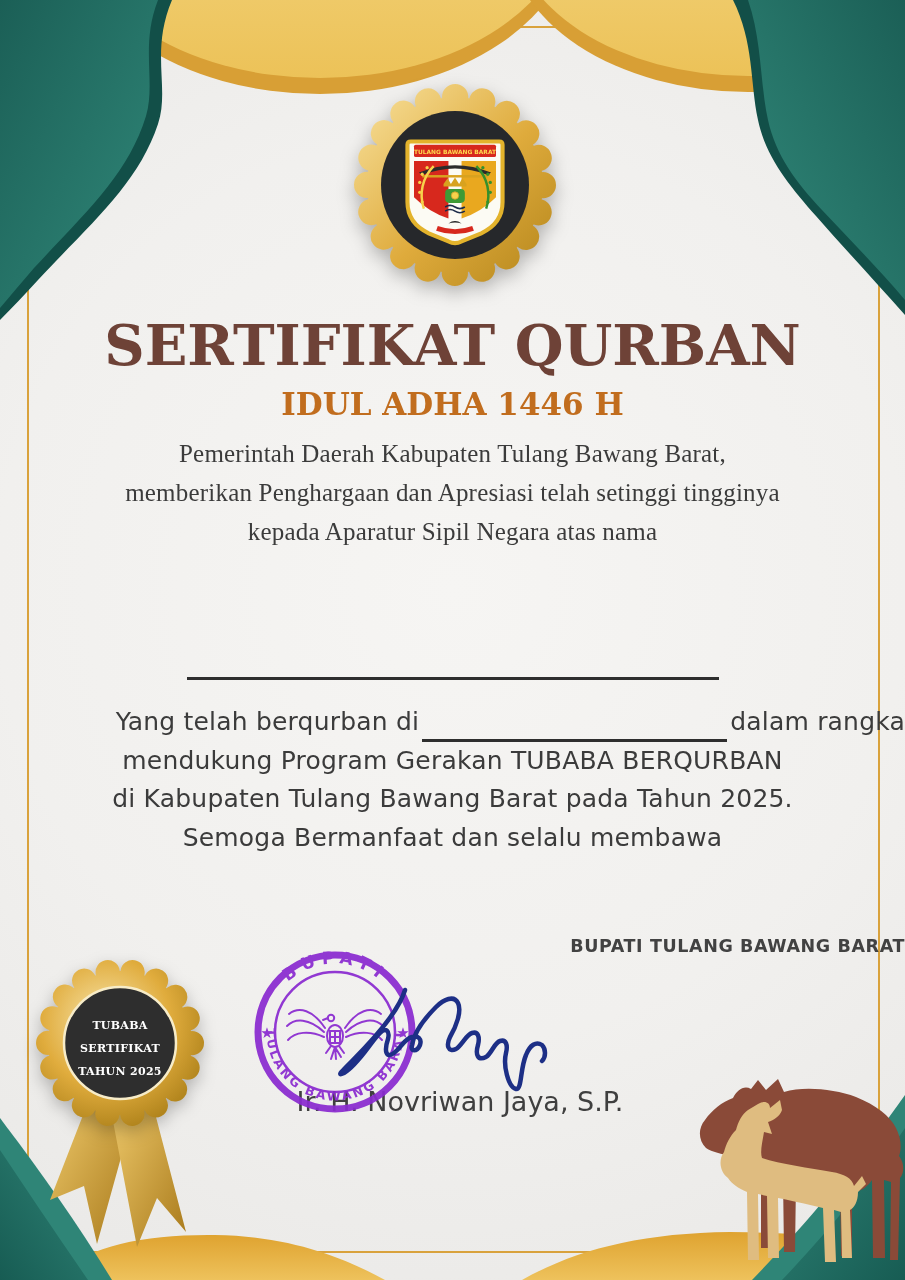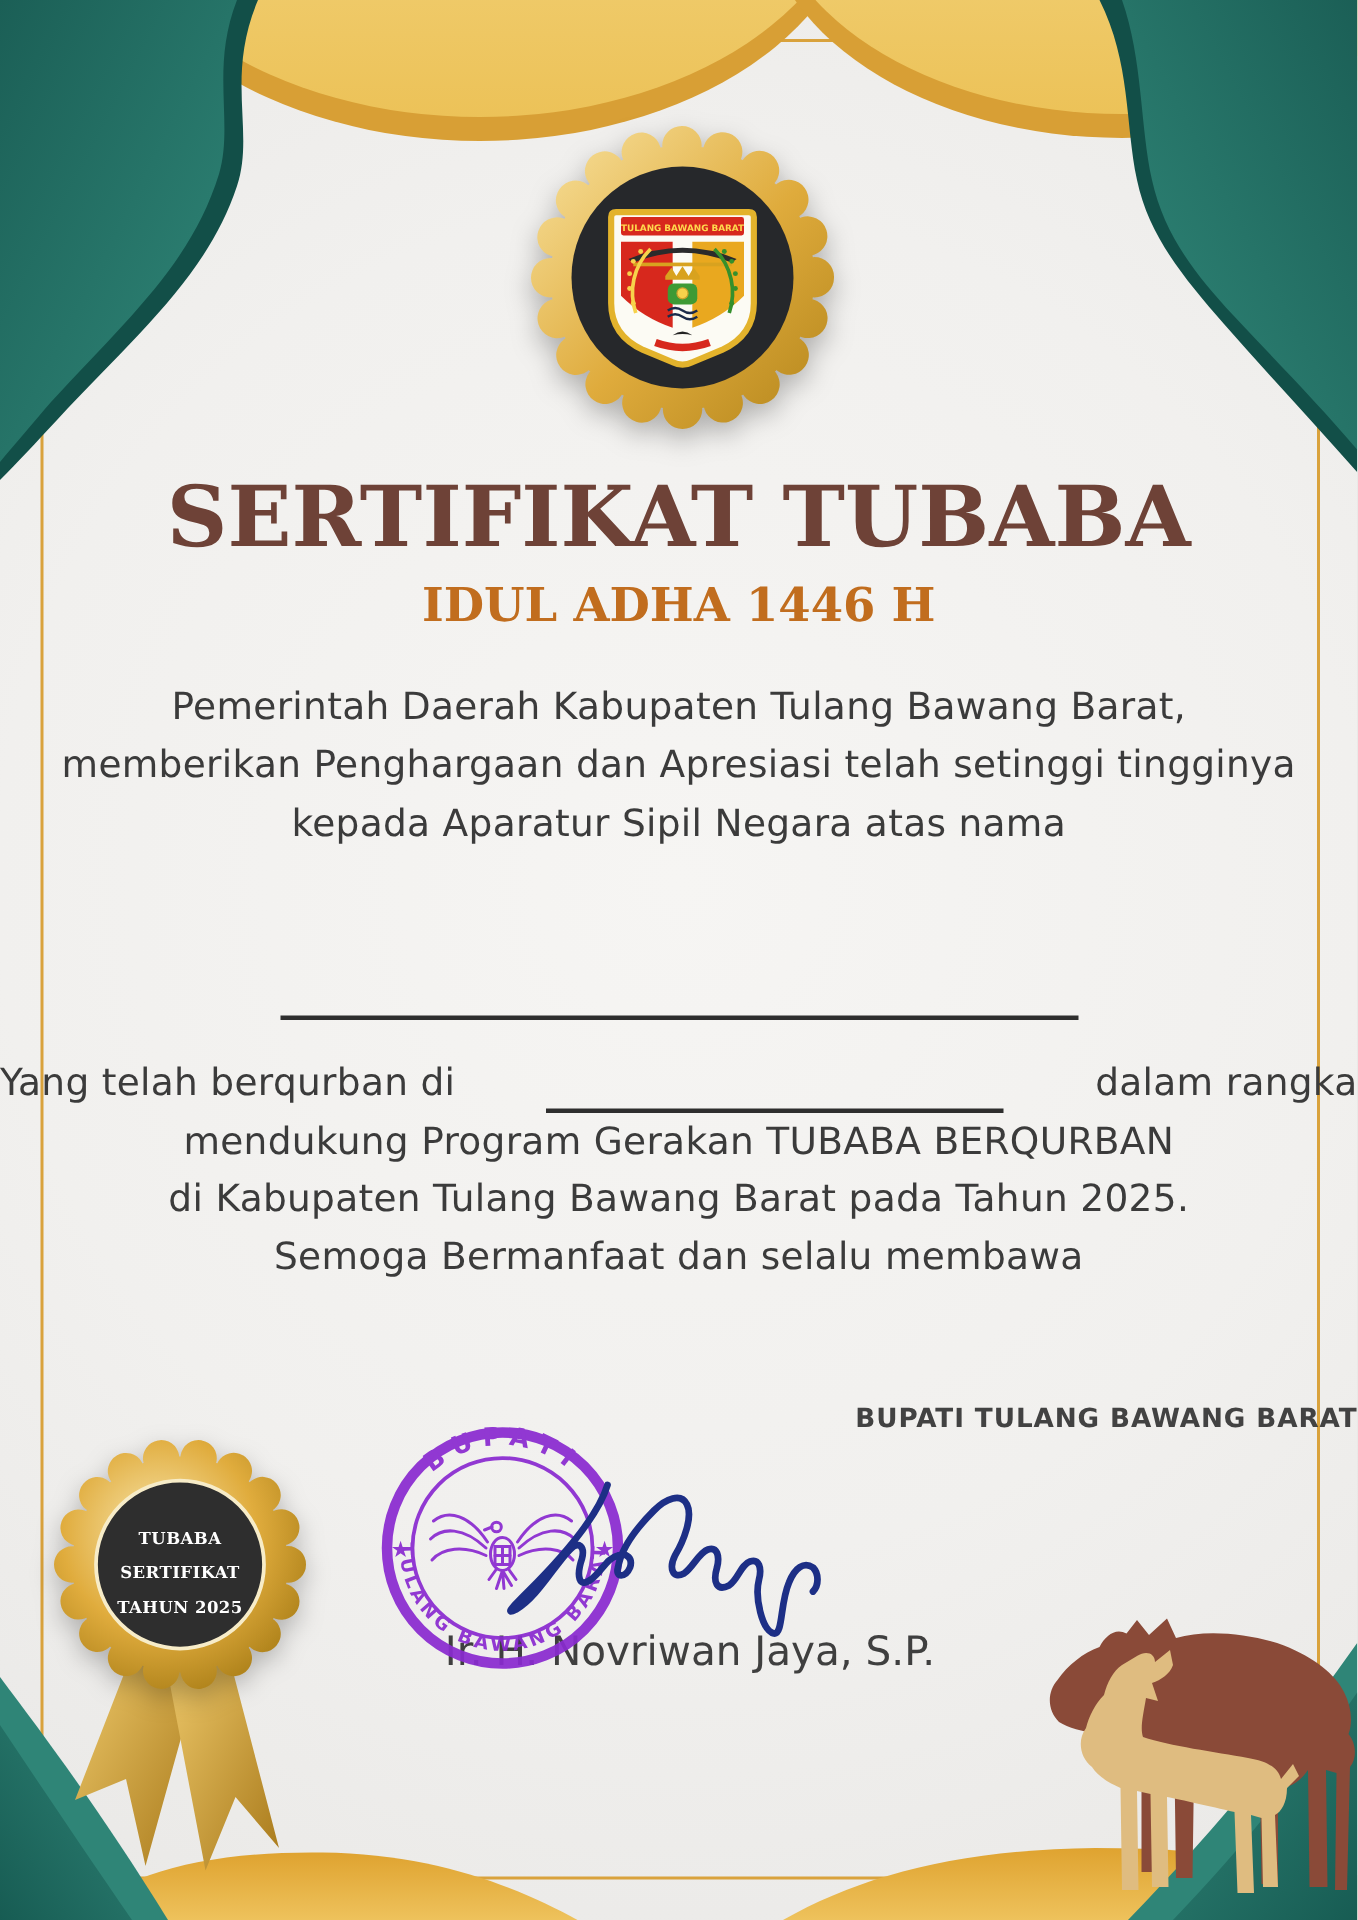--- a/index.html
+++ b/index.html
@@ -10,27 +10,27 @@
          border:2px solid #d9a23c;}
   svg.decor{position:absolute;left:0;top:0;width:905px;height:1280px;}
   svg.medallion{position:absolute;left:350px;top:80px;width:210px;height:210px;
                 filter:drop-shadow(0 7px 9px rgba(0,0,0,.28));}
   .title{position:absolute;left:0;top:312px;width:905px;text-align:center;
          font-family:"DejaVu Serif","Liberation Serif",serif;font-weight:700;
          font-size:56px;color:#6e4237;letter-spacing:0;}
   .subtitle{position:absolute;left:0;top:386px;width:905px;text-align:center;
             font-family:"DejaVu Serif","Liberation Serif",serif;font-weight:700;
             font-size:31px;color:#c16d1e;}
-  .intro{position:absolute;left:0;top:451px;width:905px;text-align:center;
-         font-size:25px;line-height:39px;color:#3b3b3b;font-weight:500;letter-spacing:.2px;}
+  .intro{position:absolute;left:0;top:434px;width:905px;text-align:center;
+         font-size:25px;line-height:39px;color:#3b3b3b;font-weight:500;letter-spacing:.2px;font-family:Liberation Serif, serif;}
   .name-line{position:absolute;left:187px;top:647px;width:532px;height:30px;
              border-bottom:3px solid #2e2e2e;}
   .bodytext{position:absolute;left:0;top:703px;width:905px;text-align:center;
             font-size:25px;line-height:38.5px;color:#3b3b3b;font-weight:500;letter-spacing:.2px;}
-  .line1{display:flex;justify-content:space-between;align-items:flex-end;}
+  .line1{display:flex;justify-content:flex-end;align-items:flex-end;}
   .blank{display:inline-block;width:305px;border-bottom:3px solid #2e2e2e;height:1.1em;margin:0 3px;}
   .office{position:absolute;left:0;top:936px;width:905px;text-align:right;
           font-size:17.5px;letter-spacing:.6px;color:#424242;font-weight:600;}
   .sig-name{position:absolute;left:0;top:1086px;width:920px;text-align:center;
             font-size:27px;color:#3f3f3f;font-weight:500;}
   svg.rosette{position:absolute;left:30px;top:953px;width:180px;height:180px;
               filter:drop-shadow(0 6px 8px rgba(0,0,0,.25));}
   .rosette-text{position:absolute;left:38px;top:1014px;width:164px;text-align:center;
                 font-family:"DejaVu Serif","Liberation Serif",serif;font-weight:700;
                 font-size:11px;line-height:23px;color:#ffffff;letter-spacing:.3px;}
@@ -170,21 +170,21 @@
           <circle cx="43" cy="4" r="2"></circle>
           <circle cx="43" cy="-8" r="2"></circle>
           <circle cx="40" cy="-18" r="2"></circle>
           <circle cx="34" cy="-26" r="2"></circle>
         </g>
       <path d="M-8,42 Q0,36 8,42 Q0,40 -8,42 Z" fill="#222222"></path>
       <path d="M-22,48 Q0,56 22,48" stroke="#d7281d" stroke-width="6" fill="none"></path>
     </g>
   </svg>
 
-  <div class="title">SERTIFIKAT TUBABA</div>
+  <div class="title">SERTIFIKAT QURBAN</div>
   <div class="subtitle">IDUL ADHA 1446 H</div>
 
   <div class="intro">
     <div>Pemerintah Daerah Kabupaten Tulang Bawang Barat,</div>
     <div>memberikan Penghargaan dan Apresiasi telah setinggi tingginya</div>
     <div>kepada Aparatur Sipil Negara atas nama</div>
   </div>
 
   <div class="name-line"></div>
 

